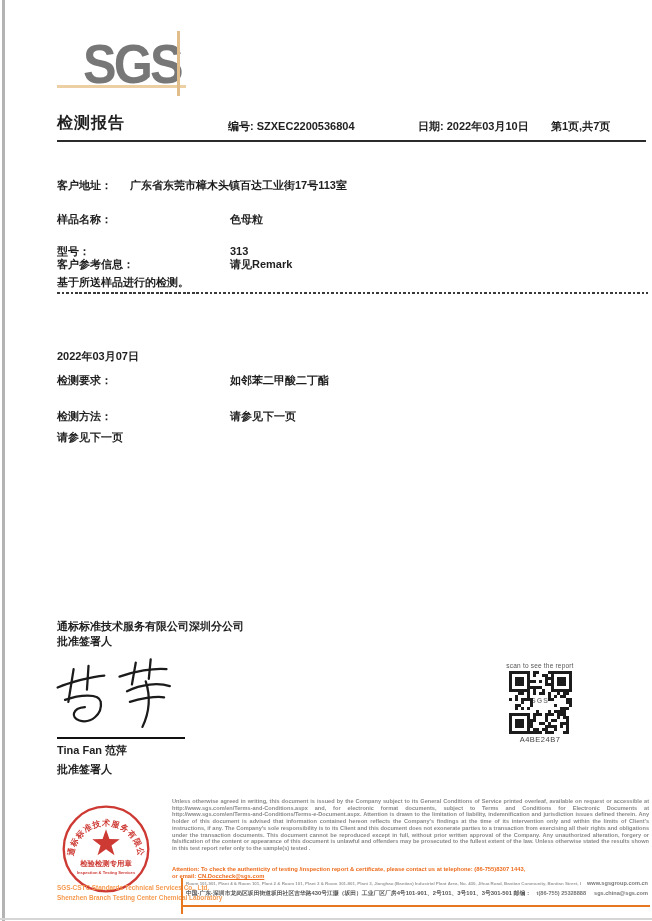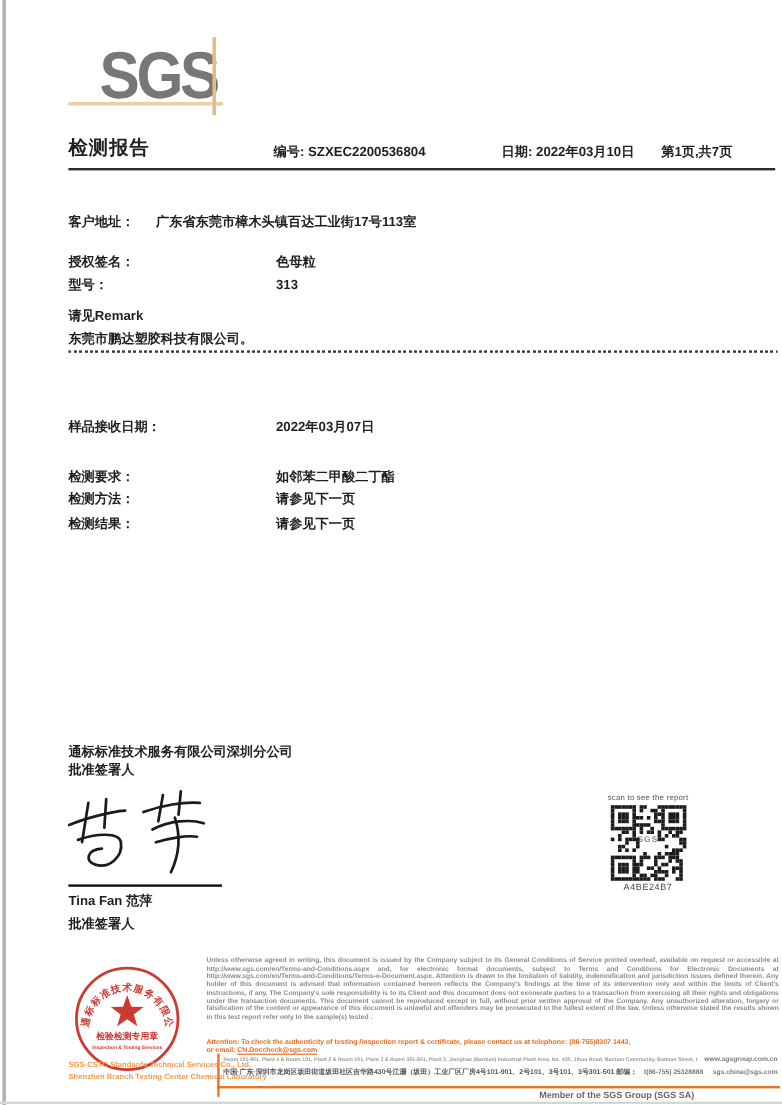--- a/index.html
+++ b/index.html
@@ -81,49 +81,48 @@
   <div class="abs rpt-no">编号: SZXEC2200536804</div>
   <div class="abs rpt-date">日期: 2022年03月10日</div>
   <div class="abs rpt-page">第1页,共7页</div>
   <div class="abs hr1"></div>
 
   <div class="row" style="top:178px">
     <span class="lw1">客户地址：</span>
     <span class="val">广东省东莞市樟木头镇百达工业街17号113室</span>
   </div>
   <div class="row" style="top:212px">
-    <span class="lw2">授权签名：</span>
+    <span class="lw2">样品名称：</span>
     <span class="val">色母粒</span>
   </div>
-  <div class="row" style="top:231px">
+  <div class="row" style="top:244px">
     <span class="lw2">型号：</span>
     <span class="val">313</span>
   </div>
   <div class="row" style="top:257px">
+    <span class="lw2">客户参考信息：</span>
     <span class="val">请见Remark</span>
   </div>
-  <div class="abs note" style="top:275px">东莞市鹏达塑胶科技有限公司。</div>
+  <div class="abs note" style="top:275px">基于所送样品进行的检测。</div>
   <div class="abs dashed"></div>
 
   <div class="row" style="top:349px">
-    <span class="lw2">样品接收日期：</span>
     <span class="val">2022年03月07日</span>
   </div>
   <div class="row" style="top:370px">
   </div>
-  <div class="row" style="top:391px">
+  <div class="row" style="top:373px">
     <span class="lw2">检测要求：</span>
     <span class="val">如邻苯二甲酸二丁酯</span>
   </div>
   <div class="row" style="top:409px">
     <span class="lw2">检测方法：</span>
     <span class="val">请参见下一页</span>
   </div>
   <div class="row" style="top:430px">
-    <span class="lw2">检测结果：</span>
     <span class="val">请参见下一页</span>
   </div>
   <div class="row" style="top:451px">
   </div>
 
   <div class="abs sig-company">通标标准技术服务有限公司深圳分公司</div>
   <div class="abs sig-auth">批准签署人</div>
 
   <svg class="abs sig-svg" width="140" height="78" viewBox="0 0 130 70">
     <g fill="none" stroke="#1b1b1b" stroke-width="2.1" stroke-linecap="round" transform="rotate(-4 65 35)">
@@ -396,15 +395,14 @@
       <span class="addr-en">Room 101-901, Plant 4 &amp; Room 101, Plant 2 &amp; Room 101, Plant 3 &amp; Room 301-801, Plant 3, Jianghao (Bantian) Industrial Plant Area, No. 430, Jihua Road, Bantian Community, Bantian Street, Longgang District, Shenzhen, Guangdong, China 518129</span>
       <span class="web">www.sgsgroup.com.cn</span>
     </div>
     <div class="addr-row">
       <span class="addr-cn">中国·广东·深圳市龙岗区坂田街道坂田社区吉华路430号江灏（坂田）工业厂区厂房4号101-901、2号101、3号101、3号301-501 邮编：518129</span>
       <span class="phone">t(86-755) 25328888</span>
       <span class="email">sgs.china@sgs.com</span>
     </div>
   </div>
 
-  <div class="abs member">Member of the SGS Group (SGS SA)</div>
 
 </div>
 
 </body></html>

